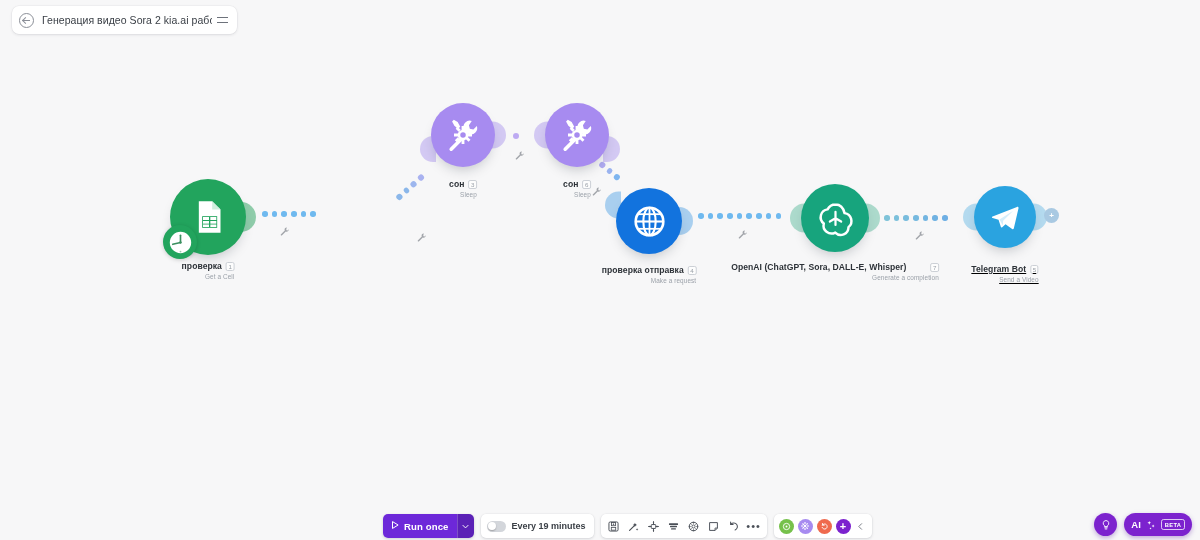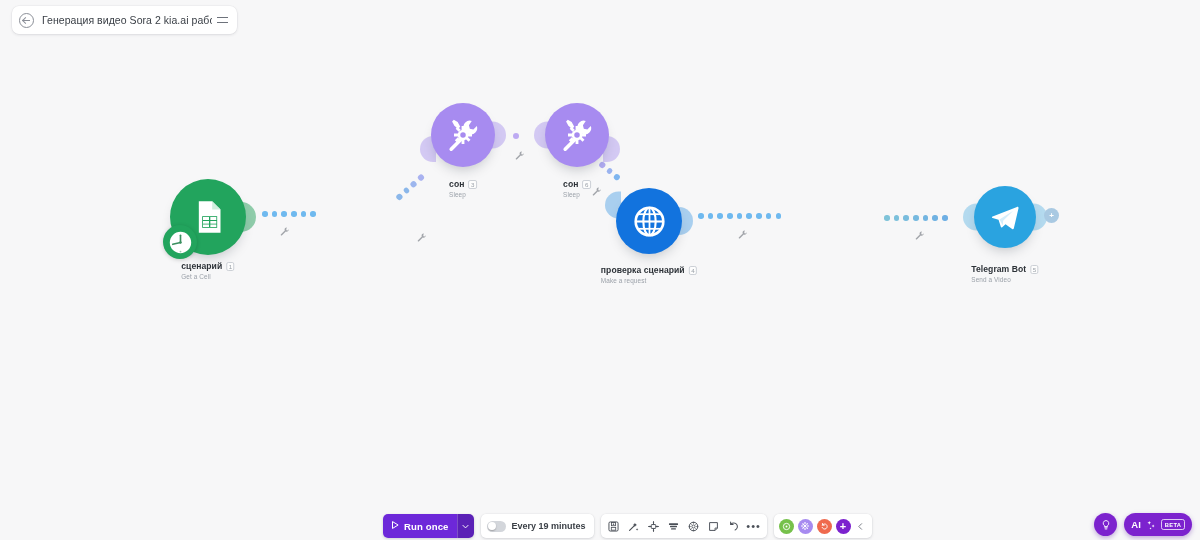--- a/index.html
+++ b/index.html
@@ -82,21 +82,21 @@
     transform: translateY(-50%);
     opacity: .55;
   }
   .sock.left  { border-radius: 999px 0 0 999px; }
   .sock.right { border-radius: 0 999px 999px 0; }
 
   .caption {
     position: absolute;
     left: 50%; transform: translateX(-50%);
     white-space: nowrap;
-    text-align: left;
+    text-align: right;
   }
   .cap-row { display: flex; align-items: center; justify-content: center; gap: 4px; }
   .cap-title {
     font-size: 8.6px; font-weight: bold; color: #2d3238;
     letter-spacing: .05px;
   }
   .cap-badge {
     font-size: 6.2px; color: #9aa0a8;
     border: .8px solid #ccd0d6;
     border-radius: 2px;
@@ -341,21 +341,21 @@
       <svg viewBox="0 0 32 32" width="29" height="29">
         <circle cx="16" cy="16" r="13" fill="#ffffff" stroke="#22a45d" stroke-width="2.4"></circle>
         <path d="M16 16 L16 8" stroke="#3b8f5f" stroke-width="1.8" stroke-linecap="round"></path>
         <path d="M16 16 L7.5 18" stroke="#3b8f5f" stroke-width="1.8" stroke-linecap="round"></path>
         <circle cx="16" cy="16" r="1.3" fill="#3b8f5f"></circle>
         <circle cx="16" cy="26" r="1" fill="#9dc6ae"></circle>
       </svg>
     </div>
     <div class="caption" style="top:82px;">
       <div class="cap-row">
-        <span class="cap-title">сценарий</span>
+        <span class="cap-title">проверка</span>
         <span class="cap-badge">1</span>
       </div>
       <div class="cap-sub">Get a Cell</div>
     </div>
   </div>
 
 
   <div class="node" style="left:431px;top:103px;width:64px;height:64px;">
     <div class="sock left" style="left:-11px;top:72%;width:16px;height:26px;background:#b7a4ee;"></div>
     <div class="sock right" style="right:-11px;width:17px;height:27px;background:#b7a4ee;"></div>
@@ -417,39 +417,56 @@
         <circle cx="24" cy="24" r="17" fill="none" stroke="#ffffff" stroke-width="3.2"></circle>
         <ellipse cx="24" cy="24" rx="7.6" ry="17" fill="none" stroke="#ffffff" stroke-width="2.6"></ellipse>
         <line x1="7" y1="24" x2="41" y2="24" stroke="#ffffff" stroke-width="2.6"></line>
         <line x1="9.5" y1="15" x2="38.5" y2="15" stroke="#ffffff" stroke-width="2.2"></line>
         <line x1="9.5" y1="33" x2="38.5" y2="33" stroke="#ffffff" stroke-width="2.2"></line>
         <line x1="24" y1="7" x2="24" y2="41" stroke="#ffffff" stroke-width="2.2"></line>
       </svg>
     </div>
     <div class="caption" style="top:77px;">
       <div class="cap-row">
-        <span class="cap-title">проверка сценарий</span>
+        <span class="cap-title">проверка отправка</span>
         <span class="cap-badge">4</span>
       </div>
       <div class="cap-sub">Make a request</div>
     </div>
   </div>
 
+  <div class="node" style="left:801px;top:184px;width:68px;height:68px;">
+    <div class="sock left" style="left:-11px;width:16px;height:29px;background:#6fc2a8;"></div>
+    <div class="sock right" style="right:-11px;width:17px;height:29px;background:#6fc2a8;"></div>
+    <div class="bubble" style="width:68px;height:68px;background:#17a47d;">
+      <svg viewBox="0 0 48 48" width="41" height="41">
+        <path d="M24 7.5c-4 0-7.6 2.3-9.3 5.8-3.6.4-6.7 3-7.7 6.6-1 3.7.3 7.6 3.3 9.9-.9 3.6.3 7.4 3.2 9.7 2.9 2.3 6.9 2.7 10.2 1 2.6 2.6 6.5 3.4 9.9 2 3.4-1.4 5.6-4.7 5.6-8.4 2.9-2.3 4.1-6.1 3.1-9.7-1-3.6-4-6.2-7.7-6.7C32.9 10 29.6 7.5 24 7.5z" fill="none" stroke="#ffffff" stroke-width="2.9" stroke-linejoin="round"></path>
+        <path d="M24 16.2v7.6l6.6 3.8M24 23.8l-6.6 3.8M24 23.8v7.8" fill="none" stroke="#ffffff" stroke-width="2.6" stroke-linecap="round"></path>
+      </svg>
+    </div>
+    <div class="caption" style="top:78px;">
+      <div class="cap-row">
+        <span class="cap-title">OpenAI (ChatGPT, Sora, DALL-E, Whisper)</span>
+        <span class="cap-badge" style="margin-left:20px;">7</span>
+      </div>
+      <div class="cap-sub">Generate a completion</div>
+    </div>
+  </div>
 
   <div class="node" style="left:974px;top:186px;width:62px;height:62px;">
     <div class="sock left" style="left:-11px;width:16px;height:27px;background:#7ec3e8;"></div>
     <div class="sock right" style="right:-11px;width:17px;height:27px;background:#7ec3e8;"></div>
     <div class="bubble" style="width:62px;height:62px;background:#2aa3e0;">
       <svg viewBox="0 0 48 48" width="36" height="36">
         <path d="M40 10.5L7.5 23.3c-1.3.5-1.3 1.5 0 1.9l7.9 2.5 3 9.3c.4 1.1 1 1.3 1.9.5l4.4-4 8.8 6.5c1.1.7 2 .3 2.3-1L42 12.4c.3-1.4-.6-2.2-2-1.9z" fill="#ffffff"></path>
         <path d="M16.6 27.4l18.4-11.6-13.5 13.1-.4 6.3z" fill="#d4eefb"></path>
       </svg>
     </div>
     <div class="plus-stub" style="left:70px;top:22px;width:15px;height:15px;background:#a9c9e2;">+</div>
-    <div class="caption" style="top:78px;">
+    <div class="caption" style="top:78px;text-decoration:underline;">
       <div class="cap-row">
         <span class="cap-title">Telegram Bot</span>
         <span class="cap-badge">5</span>
       </div>
       <div class="cap-sub">Send a Video</div>
     </div>
   </div>
 
   <div id="toolbar">
 

